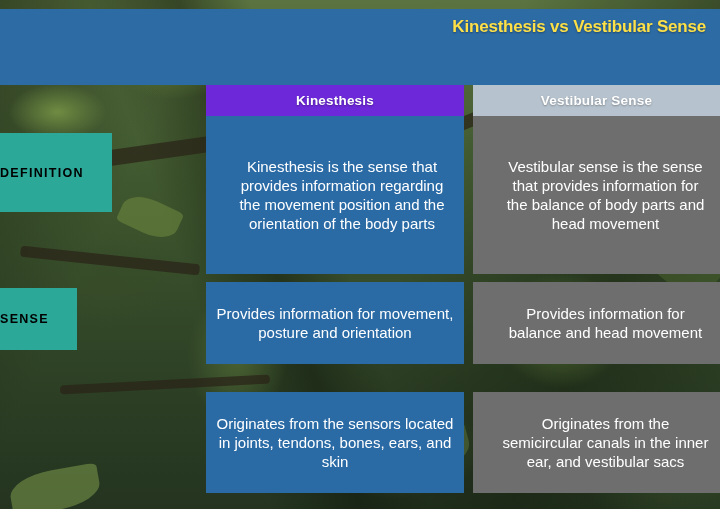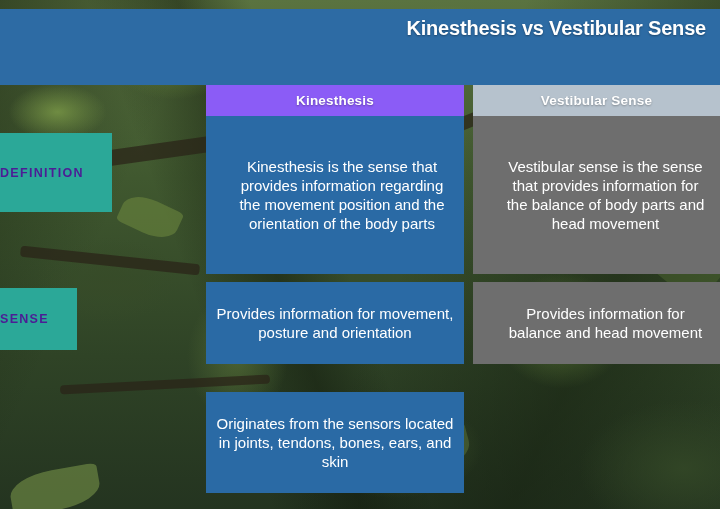--- a/index.html
+++ b/index.html
@@ -53,22 +53,22 @@
     left: 0;
     top: 9px;
     width: 720px;
     height: 76px;
     background: #2d6ba4;
   }
   .title {
     position: absolute;
     right: 14px;
     top: 8px;
-    color: #ffffff;
-    font-size: 20px;
+    color: #fde047;
+    font-size: 17px;
     font-weight: bold;
     letter-spacing: -0.2px;
     text-shadow: 0 1px 2px rgba(0,0,0,0.35);
     white-space: nowrap;
   }
   .subtitle {
     position: absolute;
     right: 14px;
     top: 47px;
     white-space: nowrap;
@@ -92,32 +92,32 @@
     height: 31px;
     display: flex;
     align-items: center;
     justify-content: center;
     color: #ffffff;
     font-size: 13.5px;
     font-weight: bold;
     letter-spacing: 0.2px;
     text-shadow: 0 1px 2px rgba(0,0,0,0.3);
   }
-  .colhead.left  { left: 206px; width: 258px; background: #8b5cf6; justify-content: center; }
+  .colhead.left  { left: 206px; width: 258px; background: #6d28d9; justify-content: center; }
   .colhead.right { left: 473px; width: 247px; background: #b6c2cd; }
 
   
   .rowlabel {
     position: absolute;
     left: 0;
     background: #2ba898;
     display: flex;
     align-items: center;
     justify-content: center;
-    color: #4c1d95;
+    color: #000000;
     font-size: 12.5px;
     font-weight: bold;
     letter-spacing: 1.3px;
     clip-path: polygon(0 0, 168px 0, 196px 50%, 168px 100%, 0 100%);
   }
   .rowlabel .lbl { margin-right: 28px; }
 
   
   .cell {
     position: absolute;
@@ -177,14 +177,17 @@
   <div class="cell left" style="left:206px; top:282px; width:258px; height:82px;">
     <span>Provides information for movement, posture and orientation</span>
   </div>
   <div class="cell right" style="left:473px; top:282px; width:247px; height:82px;">
     <span>Provides information for balance and head movement</span>
   </div>
 
   <div class="cell left" style="left:206px; top:392px; width:258px; height:101px;">
     <span>Originates from the sensors located in joints, tendons, bones, ears, and skin</span>
   </div>
+  <div class="cell right" style="left:473px; top:392px; width:247px; height:101px;">
+    <span>Originates from the semicircular canals in the inner ear, and vestibular sacs</span>
+  </div>
 
 </div>
 
 </body></html>

